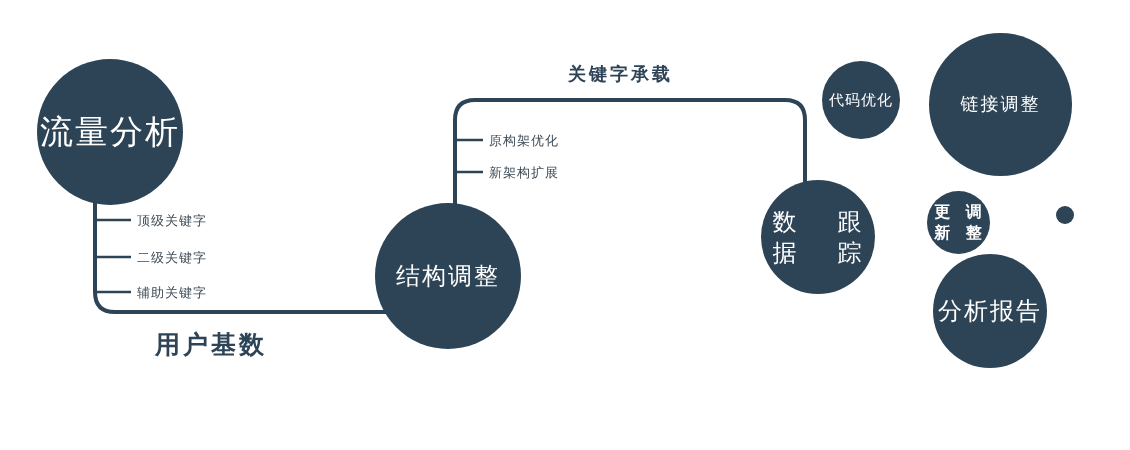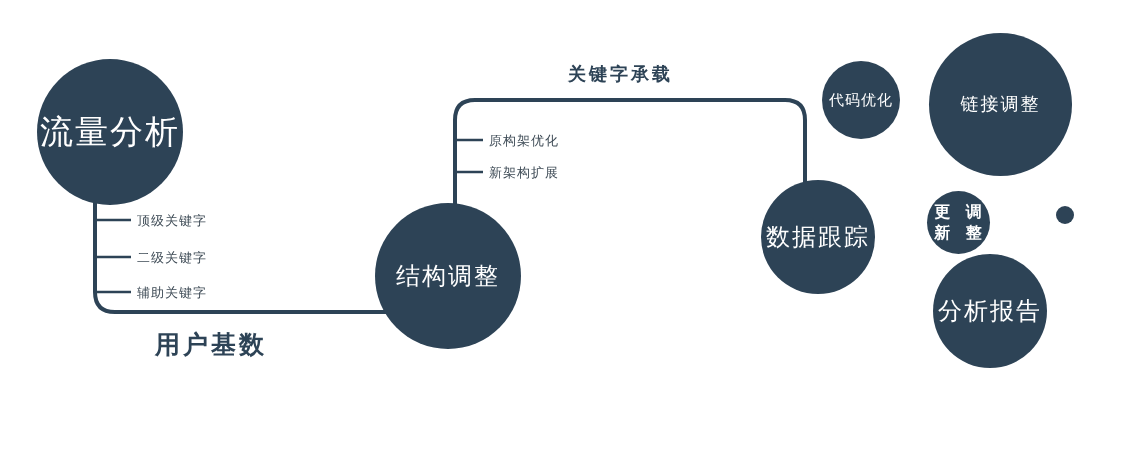--- a/index.html
+++ b/index.html
@@ -22,21 +22,21 @@
     display: flex;
     flex-direction: row;
     align-items: center;
     justify-content: center;
     text-align: center;
     line-height: 1.3;
     letter-spacing: 2px;
   }
   .c-traffic   { left: 37px;  top: 59px;  width: 146px; height: 146px; font-size: 33px; }
   .c-structure { left: 375px; top: 203px; width: 146px; height: 146px; font-size: 24px; }
-  .c-tracking  { left: 761px; top: 180px; width: 114px; height: 114px; font-size: 24px; }
+  .c-tracking  { left: 761px; top: 180px; width: 114px; height: 114px; font-size: 24px; gap: 16px; }
   .c-code      { left: 822px; top: 61px;  width: 78px;  height: 78px;  font-size: 15px; letter-spacing: 1px; }
   .c-link      { left: 929px; top: 33px;  width: 143px; height: 143px; font-size: 18px; }
   .c-update    { left: 927px; top: 191px; width: 63px;  height: 63px;  font-size: 16px; font-weight: bold; letter-spacing: 1px; }
   .c-report    { left: 933px; top: 254px; width: 114px; height: 114px; font-size: 24px; }
   .c-dot       { left: 1056px; top: 206px; width: 18px; height: 18px; }
 
   .edge-label {
     position: absolute;
     color: #2d4356;
     font-weight: bold;

